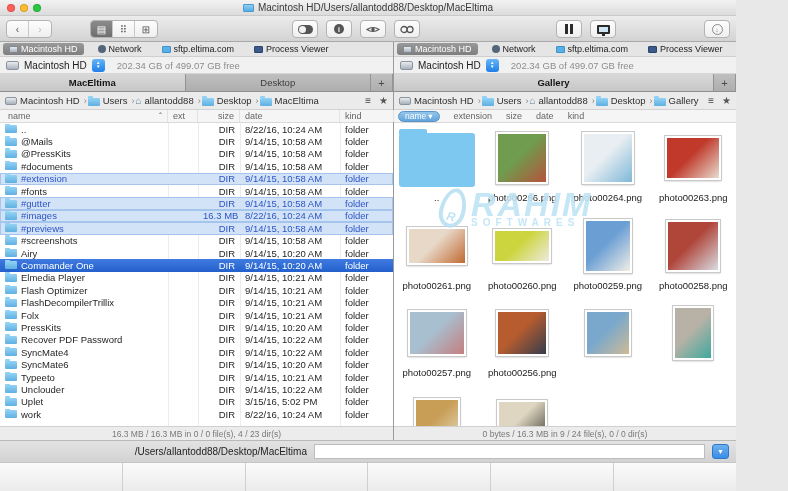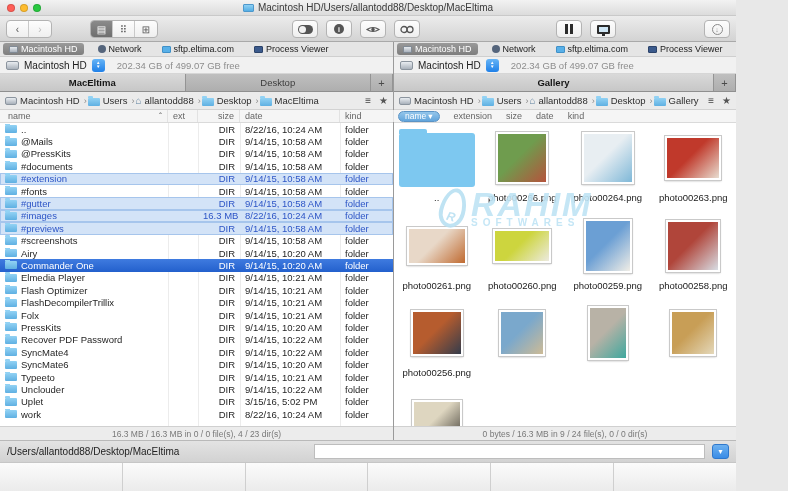--- a/index.html
+++ b/index.html
@@ -99,21 +99,21 @@
   .thumb.bigfolder::before{content:"";position:absolute;top:-4px;left:0;width:28px;height:5px;background:#7dc8f0;border-radius:2px 2px 0 0}
   .gal-label{font-size:9.5px;color:#1a1a1a;margin-top:3px}
   .watermark{position:absolute;left:46px;top:64px;display:flex;align-items:center;gap:5px;opacity:.9;pointer-events:none;z-index:3}
   .wm-drop{width:26px;height:40px;border:4px solid #b9e0f2;border-radius:50% 50% 52% 48%/62% 58% 42% 38%;transform:rotate(14deg);display:flex;align-items:flex-end;justify-content:center;color:#b9e0f2;font-size:12px;font-weight:bold;font-style:italic}
   .wm-text{display:flex;flex-direction:column;line-height:1}
   .wm-1{font-size:34px;font-weight:bold;font-style:italic;color:#bfe4f5;letter-spacing:2px;text-shadow:0 1px 0 #fff}
   .wm-2{font-size:10px;font-weight:bold;letter-spacing:5px;color:#bfe4f5;margin-top:-3px}
 
   
   .pathbar{height:22px;flex:none;background:linear-gradient(#e3e3e3,#d2d2d2);border-top:1px solid #b9b9b9;display:flex;align-items:center;gap:7px;padding:0 7px}
-  .path-label{width:300px;flex:none;text-align:left;font-size:10px;color:#222}
+  .path-label{width:300px;flex:none;text-align:right;font-size:10px;color:#222}
   .path-input{flex:1;height:15px;border:1px solid #bdbdbd;background:#fff;font-size:10px;padding:0 3px;font-family:"Liberation Sans",sans-serif}
   .path-drop{width:17px;height:15px;flex:none;border-radius:3px;background:linear-gradient(#6db1f0,#3a8ce6);border:1px solid #2f78cc;color:#fff;font-size:8px;display:flex;align-items:center;justify-content:center}
   .fnbar{height:29px;flex:none;display:flex;background:linear-gradient(#fbfbfb,#ebebeb);border-top:1px solid #c6c6c6}
   .fn-btn{flex:1;display:flex;align-items:center;justify-content:center;font-size:11px;color:#2b2b2b;border-right:1px solid #cfcfcf;background:transparent}
   .fn-btn:last-child{border-right:none}
 </style>
 </head>
 <body>
 
 <div class="window">
@@ -637,20 +637,26 @@
     <div class="gal-label">photo00259.png</div>
   </div>
           <div class="gal-cell">
     <div class="thumbwrap">
               <div class="thumb" style="width: 54px; height: 52px; background: linear-gradient(135deg, rgb(176, 69, 58) 45%, rgb(216, 221, 228));"></div>
             </div>
     <div class="gal-label">photo00258.png</div>
   </div>
           <div class="gal-cell">
     <div class="thumbwrap">
+              <div class="thumb" style="width: 58px; height: 46px; background: linear-gradient(135deg, rgb(168, 191, 208) 45%, rgb(196, 127, 127));"></div>
+            </div>
+    <div class="gal-label">photo00257.png</div>
+  </div>
+          <div class="gal-cell">
+    <div class="thumbwrap">
               <div class="thumb" style="width: 52px; height: 46px; background: linear-gradient(135deg, rgb(182, 92, 46) 45%, rgb(52, 60, 76));"></div>
             </div>
     <div class="gal-label">photo00256.png</div>
   </div>
           <div class="gal-cell">
     <div class="thumbwrap">
               <div class="thumb" style="width: 46px; height: 46px; background: linear-gradient(135deg, rgb(122, 168, 204) 45%, rgb(205, 187, 150));"></div>
             </div>
     <div class="gal-label" style="visibility: hidden;"></div>
   </div>

